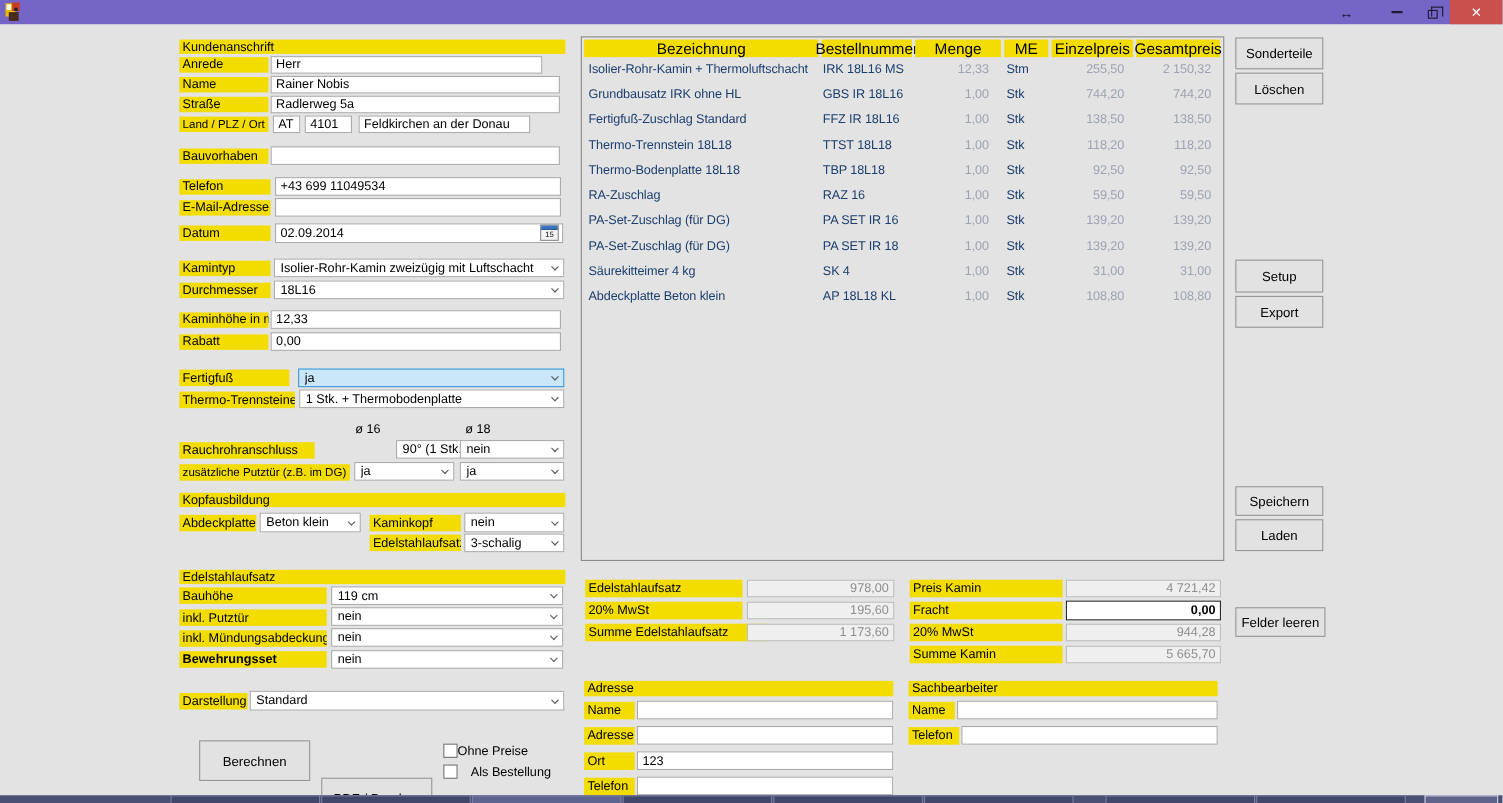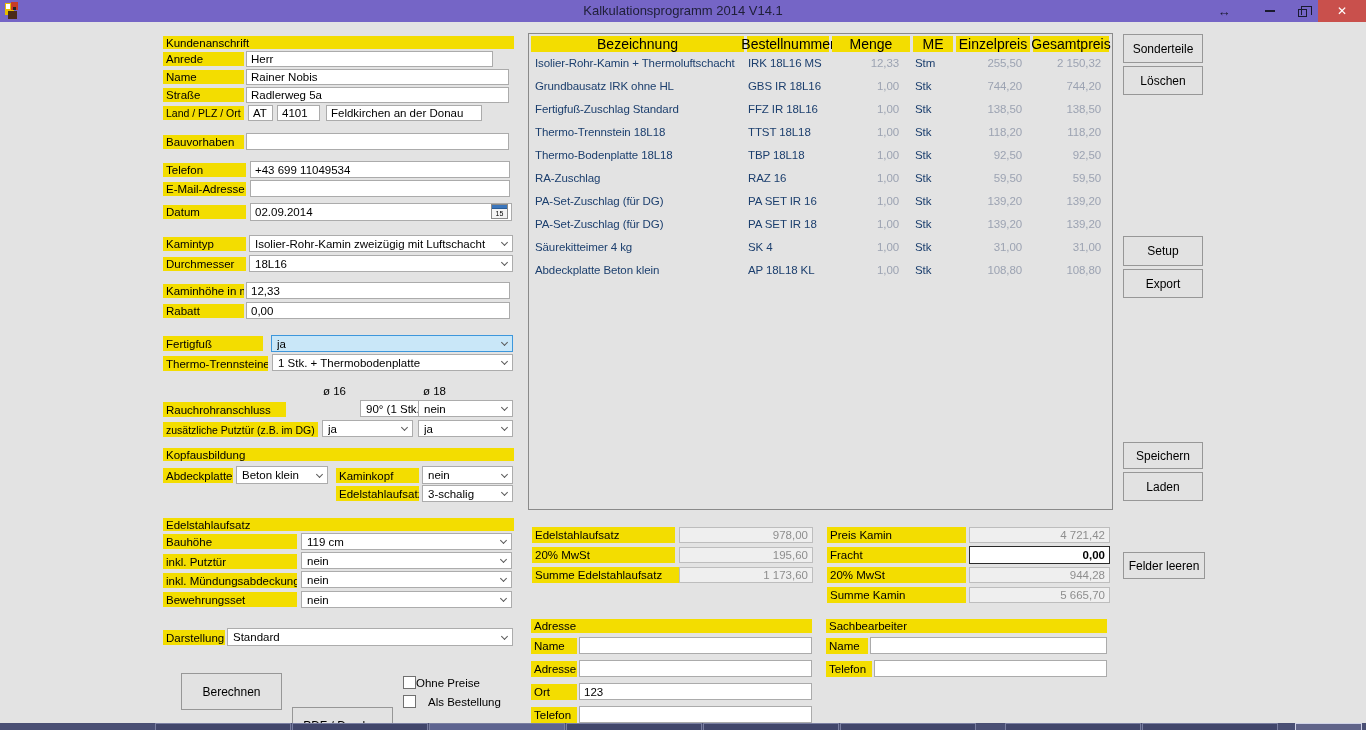--- a/index.html
+++ b/index.html
@@ -63,21 +63,20 @@
 <div id="titlebar">
   <div class="app-icon">
     <svg width="17" height="18" viewBox="0 0 17 18">
       <rect x="1" y="1" width="9" height="12" fill="#E9BC00"></rect>
       <rect x="7" y="0" width="7" height="8" fill="#C83C28"></rect>
       <rect x="2" y="2" width="4" height="5" fill="#ffffff"></rect>
       <rect x="4" y="9" width="9" height="8" fill="#4A2A1A"></rect>
       <rect x="9" y="5" width="3" height="3" fill="#222222"></rect>
     </svg>
   </div>
-  <div class="title">Kalkulationsprogramm 2014 V14.1</div>
   <div class="wc" style="left:1208px; width:32px; font-weight:bold;">↔</div>
   <div class="wc" style="left:1254px; width:32px;">
     <span class="min-glyph"></span>
   </div>
   <div class="wc" style="left:1286px; width:32px;">
     <span class="restore-glyph"></span>
   </div>
   <div class="wc close" style="left:1318px; width:48px;">✕</div>
 </div>
 
@@ -198,21 +197,21 @@
   <span class="lbl">nein</span>
     <span class="chev"></span>
 </div>
 
 <div class="yl" style="left:163px;top:573px;width:134px;height:15px;">inkl. Mündungsabdeckung</div>
 <div class="dd" style="left:301px;top:571px;width:211px;height:17px;">
   <span class="lbl">nein</span>
     <span class="chev"></span>
 </div>
 
-<div class="yl" style="left:163px;top:592px;width:134px;height:15px;">Bewehrungsset</div>
+<div class="yl" style="left:163px;top:592px;width:134px;height:15px;font-weight:bold;">Bewehrungsset</div>
 <div class="dd" style="left:301px;top:591px;width:211px;height:17px;">
   <span class="lbl">nein</span>
     <span class="chev"></span>
 </div>
 
 <div class="yl" style="left:163px;top:630px;width:62px;height:15px;">Darstellung</div>
 <div class="dd" style="left:227px;top:628px;width:286px;height:18px;">
   <span class="lbl">Standard</span>
     <span class="chev"></span>
 </div>

